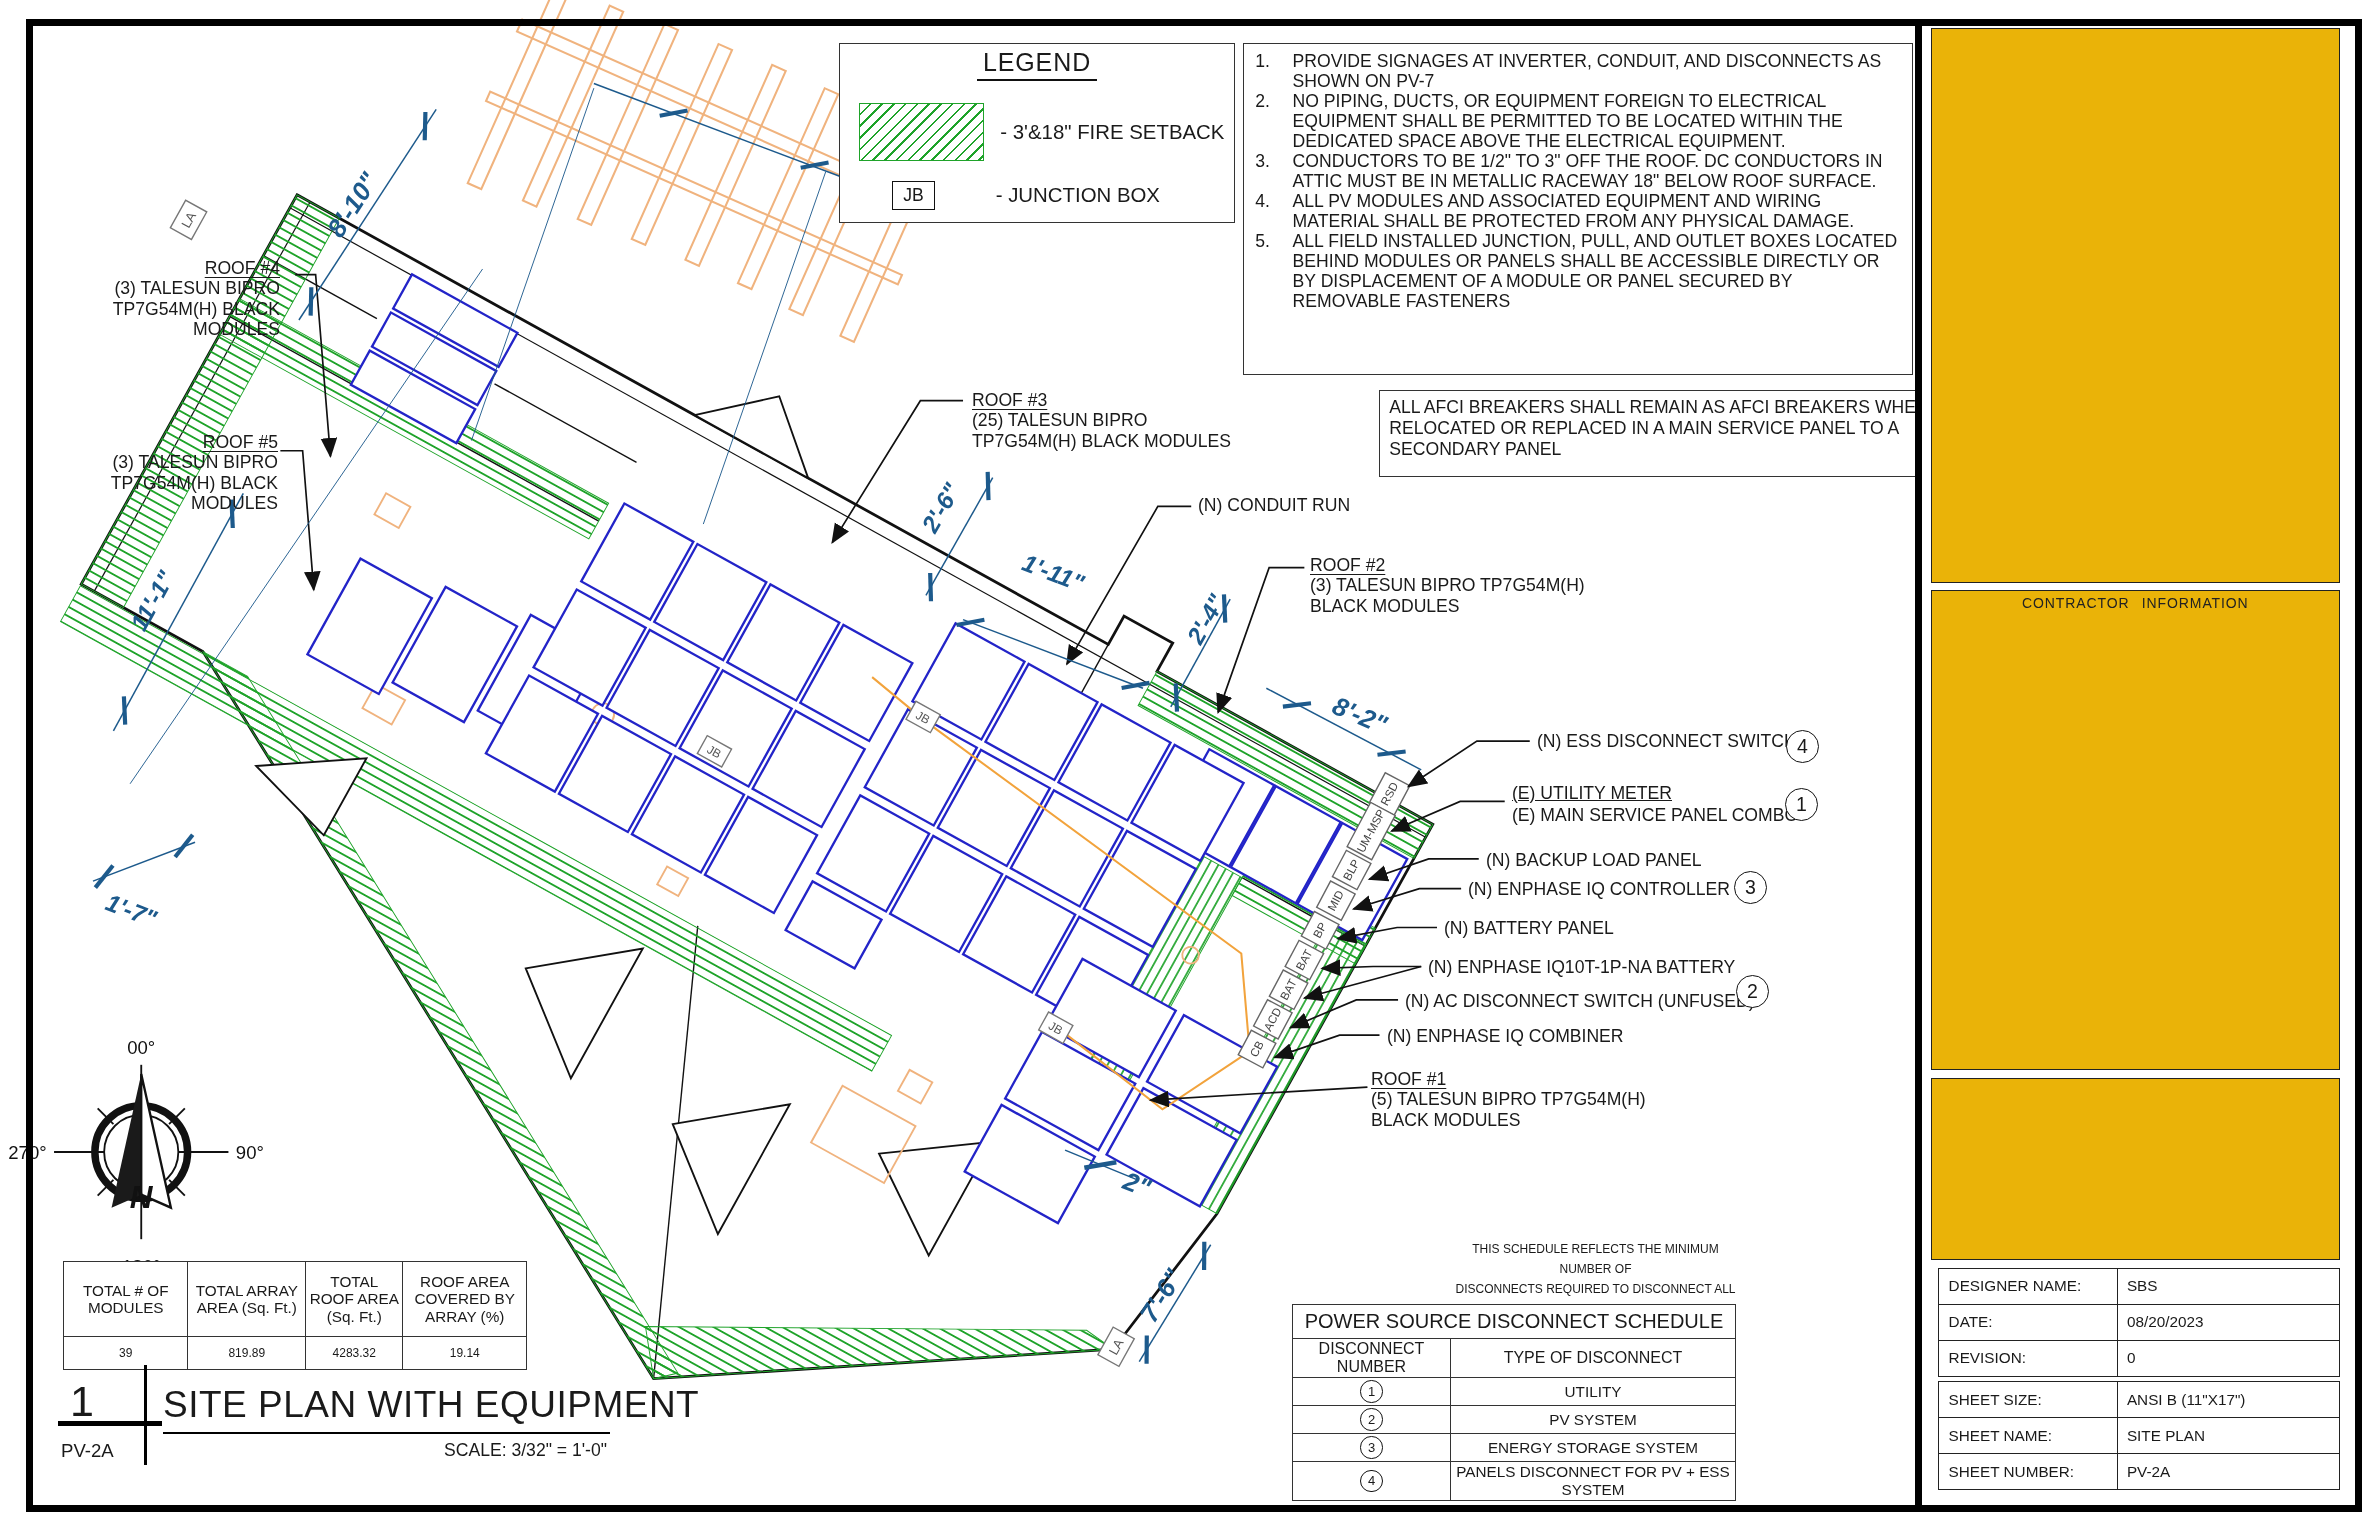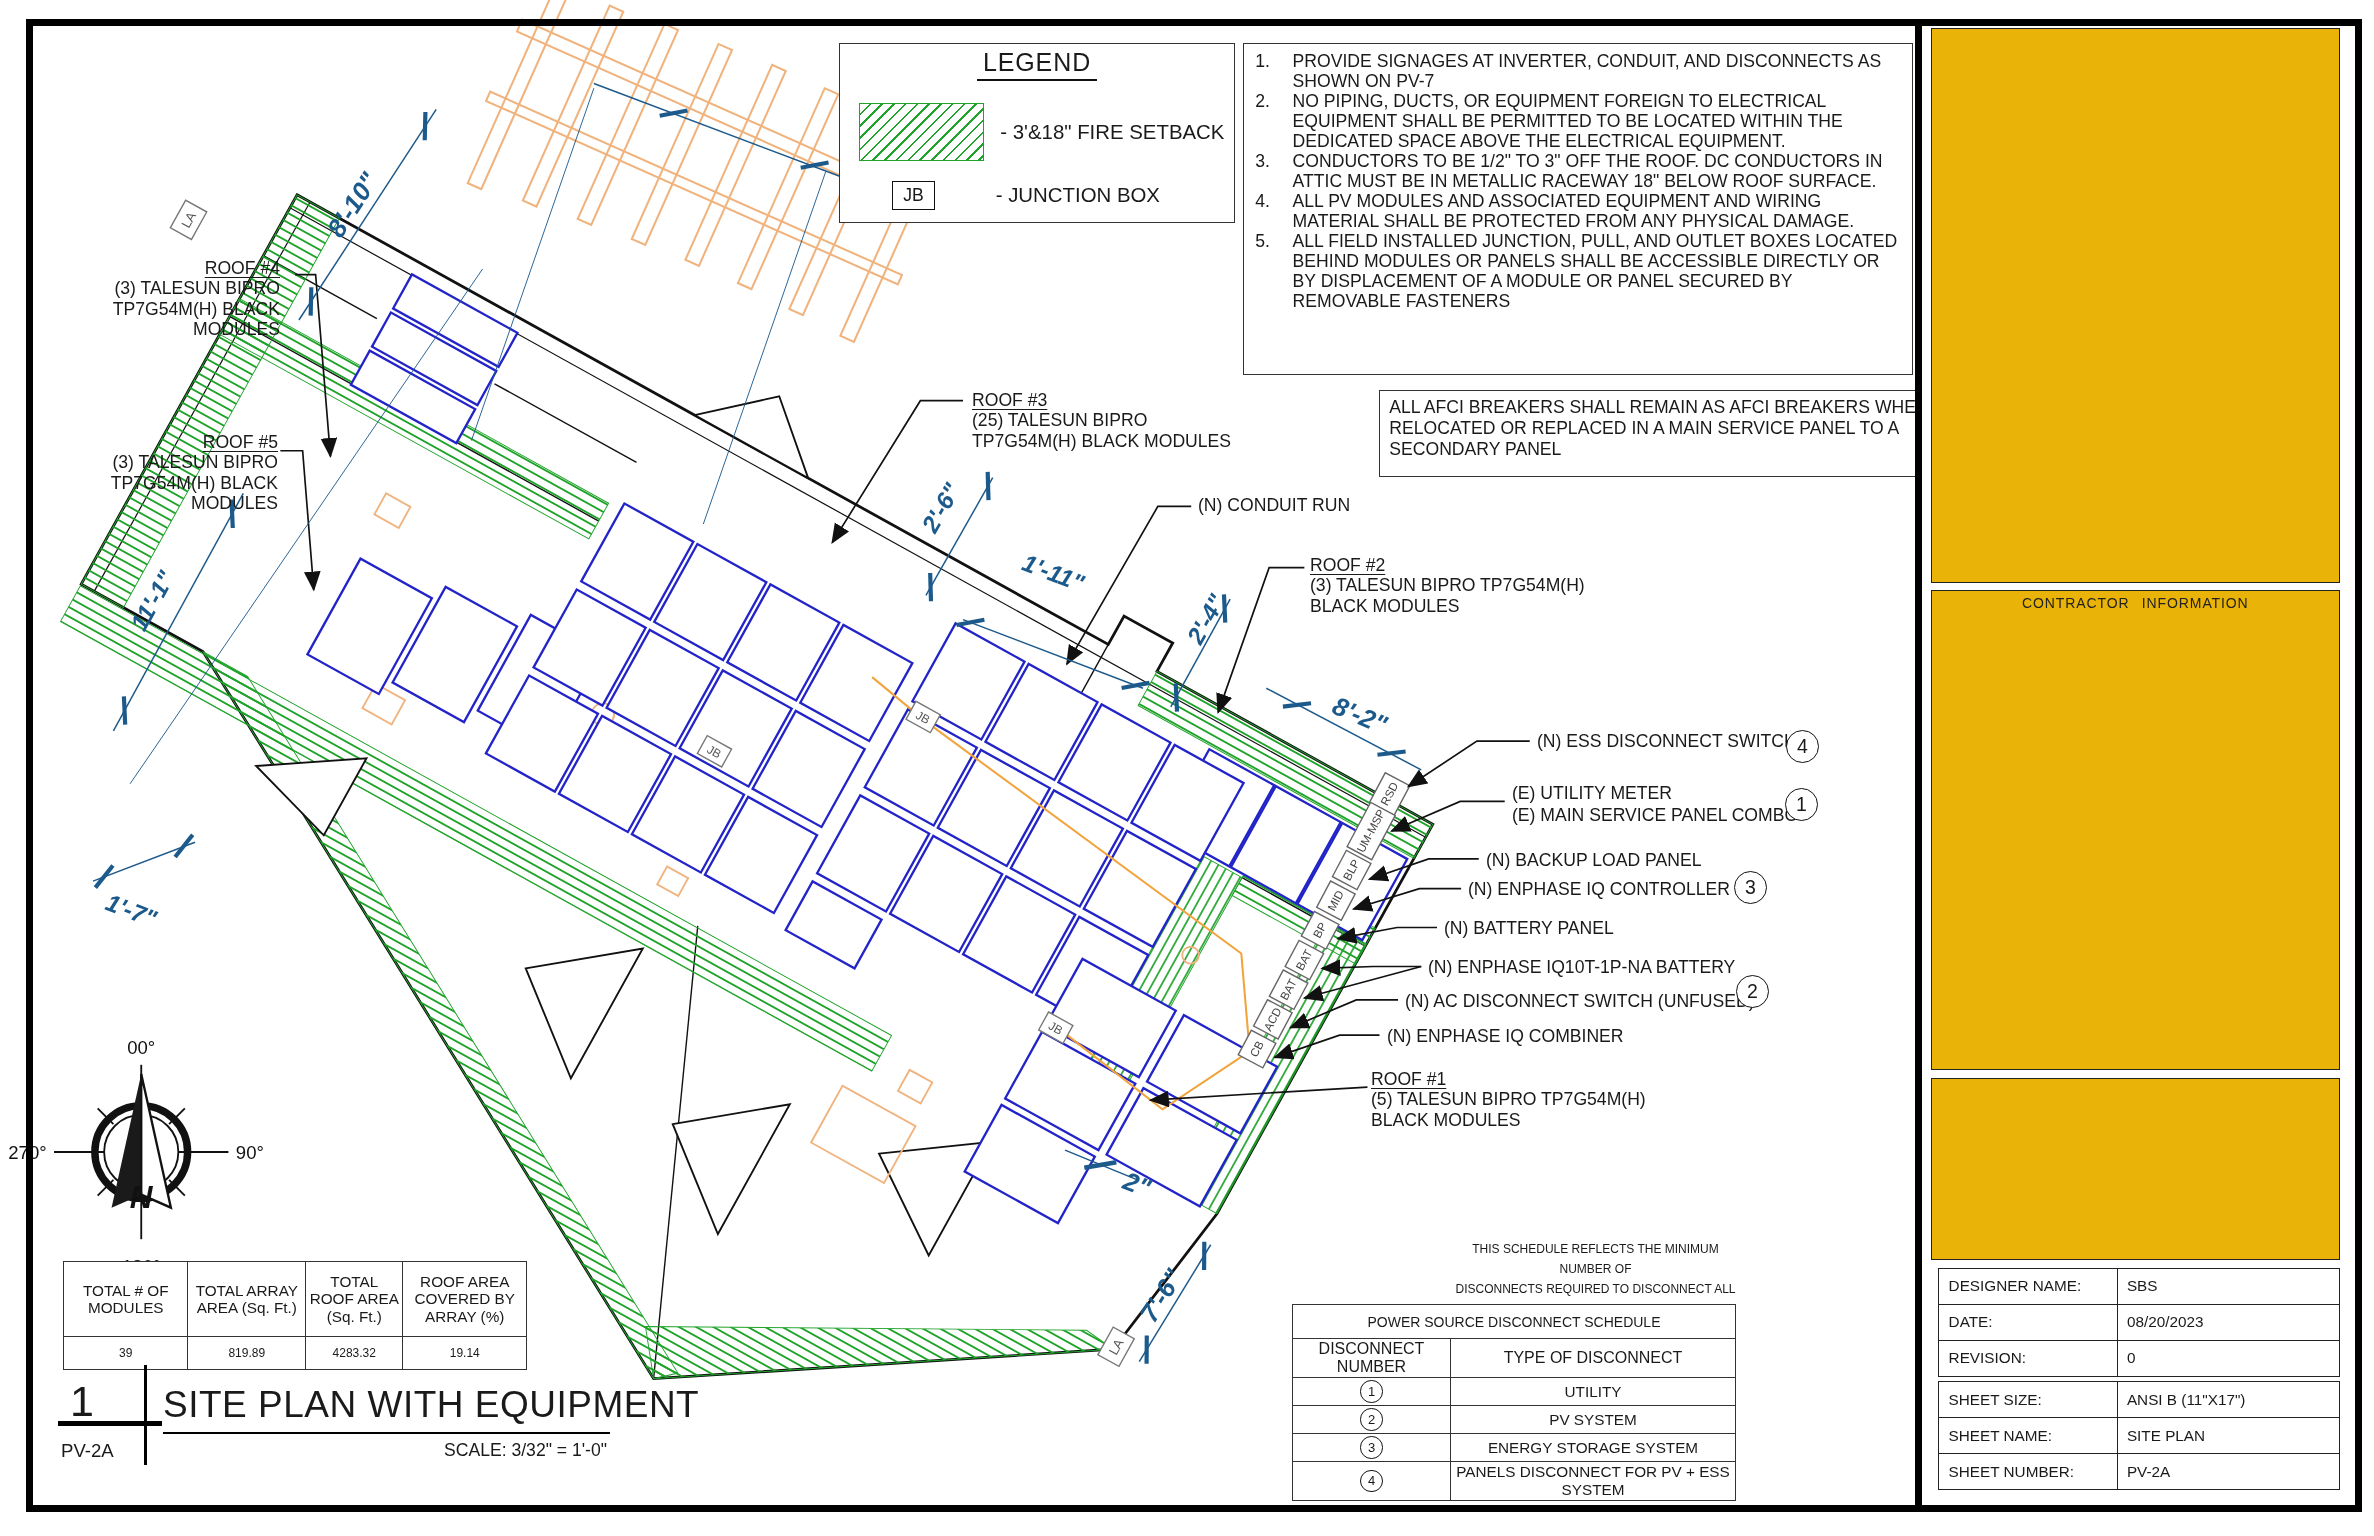--- a/index.html
+++ b/index.html
@@ -29,21 +29,21 @@
   .callout{font-size:17.6px;line-height:19.5px;white-space:nowrap;}
   .circlenum{position:absolute;width:31px;height:31px;border:1.9px solid #111;border-radius:50%;
              display:flex;align-items:center;justify-content:center;font-size:19.5px;z-index:3;background:#fff;}
   
   table{border-collapse:collapse;background:#fff;}
   .summary{width:464px;}
   .summary th{border:1.9px solid #333;font-weight:normal;font-size:15.3px;line-height:17.6px;
               padding:3.7px 1.9px;text-align:center;height:67px;vertical-align:middle;}
   .summary td{border:1.9px solid #333;font-size:12px;text-align:center;height:30px;}
   .sched{width:444px;}
-  .sched .ttl{border:1.9px solid #333;font-size:14px;height:31px;}
+  .sched .ttl{border:1.9px solid #333;font-size:20px;height:31px;}
   .sched th{border:1.9px solid #333;font-weight:normal;font-size:16px;height:24px;text-align:center;}
   .sched td{border:1.9px solid #333;font-size:15.3px;height:25px;text-align:center;}
   .mini-circle{display:inline-flex;width:20.4px;height:20.4px;border:1.5px solid #111;border-radius:50%;
                align-items:center;justify-content:center;font-size:13px;vertical-align:middle;}
   
   .sheetnum{font-size:43px;}
   .bigtitle{font-size:37px;letter-spacing:0.5px;white-space:nowrap;}
   .small20{font-size:18.6px;}
   
   .titlecol{position:absolute;left:1915px;top:18.6px;width:433px;height:1493px;
@@ -450,21 +450,21 @@
 </div>
 <div class="abs rooflab" style="left:1371px;top:1069px;width:278px;">
   <div class="t">ROOF #1</div>
   <div>(5) TALESUN BIPRO TP7G54M(H)</div>
   <div>BLACK MODULES</div>
 </div>
 
 <div class="abs callout" style="left:1198px;top:496px;">(N) CONDUIT RUN</div>
 <div class="abs callout" style="left:1537px;top:732px;">(N) ESS DISCONNECT SWITCH</div>
 <div class="circlenum" style="left:1786px;top:730px;">4</div>
-<div class="abs callout" style="left:1512px;top:784px;">(E) UTILITY METER</div>
+<div class="abs callout" style="left:1512px;top:784px;text-decoration:underline;">(E) UTILITY METER</div>
 <div class="abs callout" style="left:1512px;top:806px;">(E) MAIN SERVICE PANEL COMBO</div>
 <div class="circlenum" style="left:1785px;top:788px;">1</div>
 <div class="abs callout" style="left:1486px;top:851px;">(N) BACKUP LOAD PANEL</div>
 <div class="abs callout" style="left:1468px;top:880px;">(N) ENPHASE IQ CONTROLLER 2</div>
 <div class="circlenum" style="left:1734px;top:871px;">3</div>
 <div class="abs callout" style="left:1444px;top:919px;">(N) BATTERY PANEL</div>
 <div class="abs callout" style="left:1428px;top:958px;">(N) ENPHASE IQ10T-1P-NA BATTERY</div>
 <div class="abs callout" style="left:1405px;top:992px;">(N) AC DISCONNECT SWITCH (UNFUSED)</div>
 <div class="circlenum" style="left:1736px;top:975px;">2</div>
 <div class="abs callout" style="left:1387px;top:1027px;">(N) ENPHASE IQ COMBINER</div>

